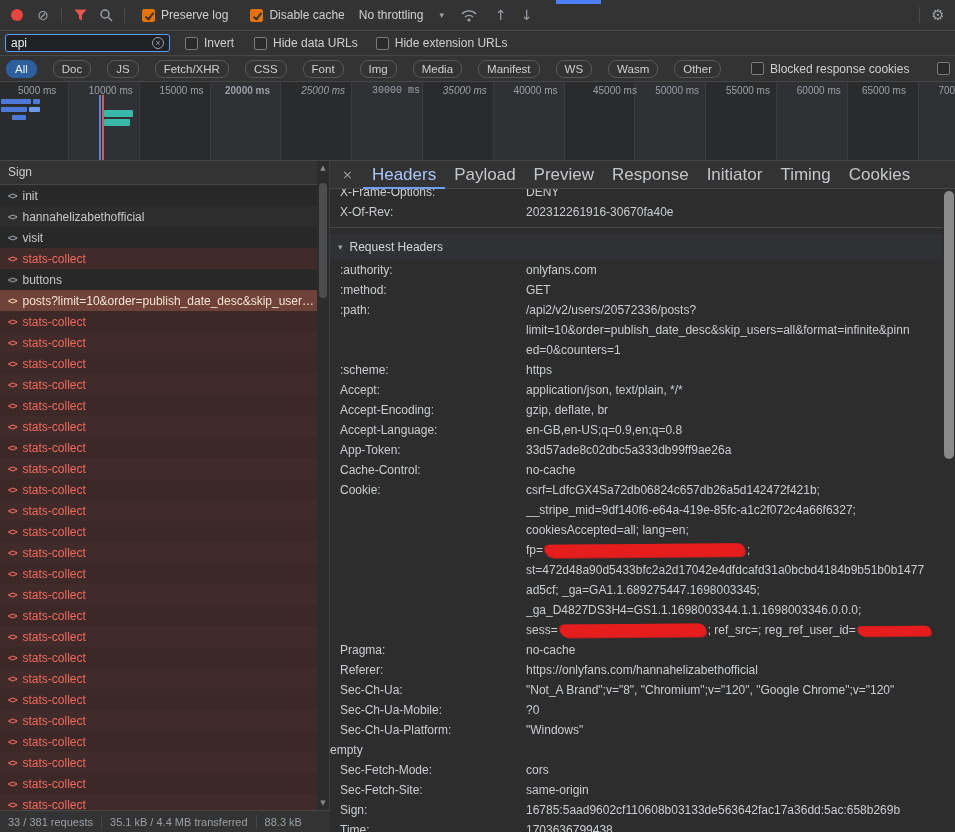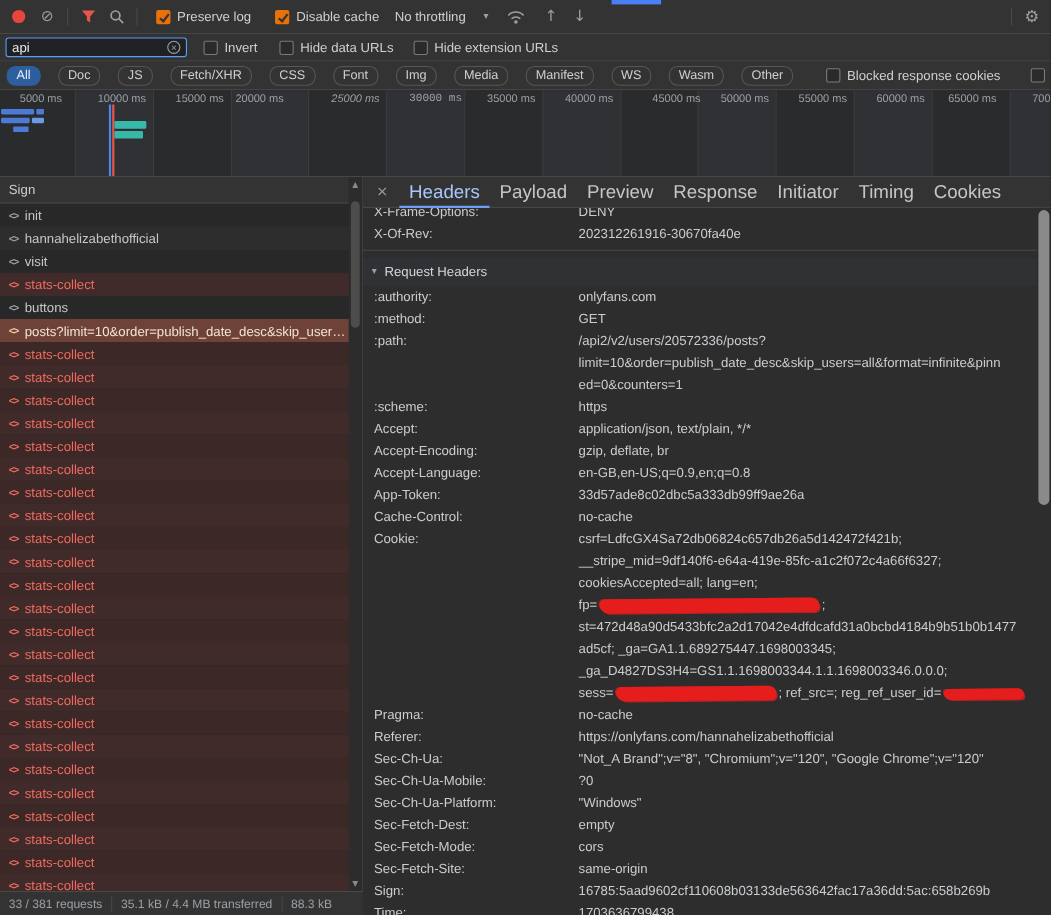--- a/index.html
+++ b/index.html
@@ -209,24 +209,24 @@
     <div class="tl-bar" style="left: 1px; top: 17px; width: 30px; height: 5px; background: rgb(75, 123, 214);"></div>
     <div class="tl-bar" style="left: 33px; top: 17px; width: 7px; height: 5px; background: rgb(75, 123, 214);"></div>
     <div class="tl-bar" style="left: 1px; top: 25px; width: 26px; height: 5px; background: rgb(75, 123, 214);"></div>
     <div class="tl-bar" style="left: 29px; top: 25px; width: 11px; height: 5px; background: rgb(109, 154, 232);"></div>
     <div class="tl-bar" style="left: 12px; top: 33px; width: 14px; height: 5px; background: rgb(75, 123, 214);"></div>
     <div class="tl-bar" style="left: 104px; top: 28px; width: 29px; height: 7px; background: rgb(56, 184, 168);"></div>
     <div class="tl-bar" style="left: 104px; top: 37px; width: 26px; height: 7px; background: rgb(56, 184, 168);"></div>
     <span class="time-label" style="left: 18px;">5000 ms</span>
     <span class="time-label" style="left: 88.8px;">10000 ms</span>
     <span class="time-label" style="left: 159.6px;">15000 ms</span>
-    <span class="time-label" style="left: 214px;">20000 ms</span>
+    <span class="time-label" style="left: 225px; font-weight: bold;">20000 ms</span>
     <span class="time-label" style="left: 301.2px; font-style: italic;">25000 ms</span>
     <span class="time-label" style="left: 372px; font-family: Liberation Mono, monospace;">30000 ms</span>
-    <span class="time-label" style="left: 442.8px;">35000 ms</span>
+    <span class="time-label" style="left: 442.8px; font-style: italic;">35000 ms</span>
     <span class="time-label" style="left: 513.6px;">40000 ms</span>
     <span class="time-label" style="left: 593px;">45000 ms</span>
     <span class="time-label" style="left: 655.2px;">50000 ms</span>
     <span class="time-label" style="left: 726px;">55000 ms</span>
     <span class="time-label" style="left: 796.8px;">60000 ms</span>
     <span class="time-label" style="left: 862px;">65000 ms</span>
     <span class="time-label" style="left: 938.4px;">70000 ms</span>
   </div>
 
 <div id="left">
@@ -490,21 +490,20 @@
             <div class="vline"><span class="vtext">?0</span></div>
           </div>
         </div>
         <div class="hrow">
           <div class="hkey">Sec-Ch-Ua-Platform:</div>
           <div class="hval">
             <div class="vline"><span class="vtext">"Windows"</span></div>
           </div>
         </div>
         <div class="hrow">
-          <div class="hkey">Sec-Fetch-Dest:</div>
           <div class="hval">
             <div class="vline"><span class="vtext">empty</span></div>
           </div>
         </div>
         <div class="hrow">
           <div class="hkey">Sec-Fetch-Mode:</div>
           <div class="hval">
             <div class="vline"><span class="vtext">cors</span></div>
           </div>
         </div>

